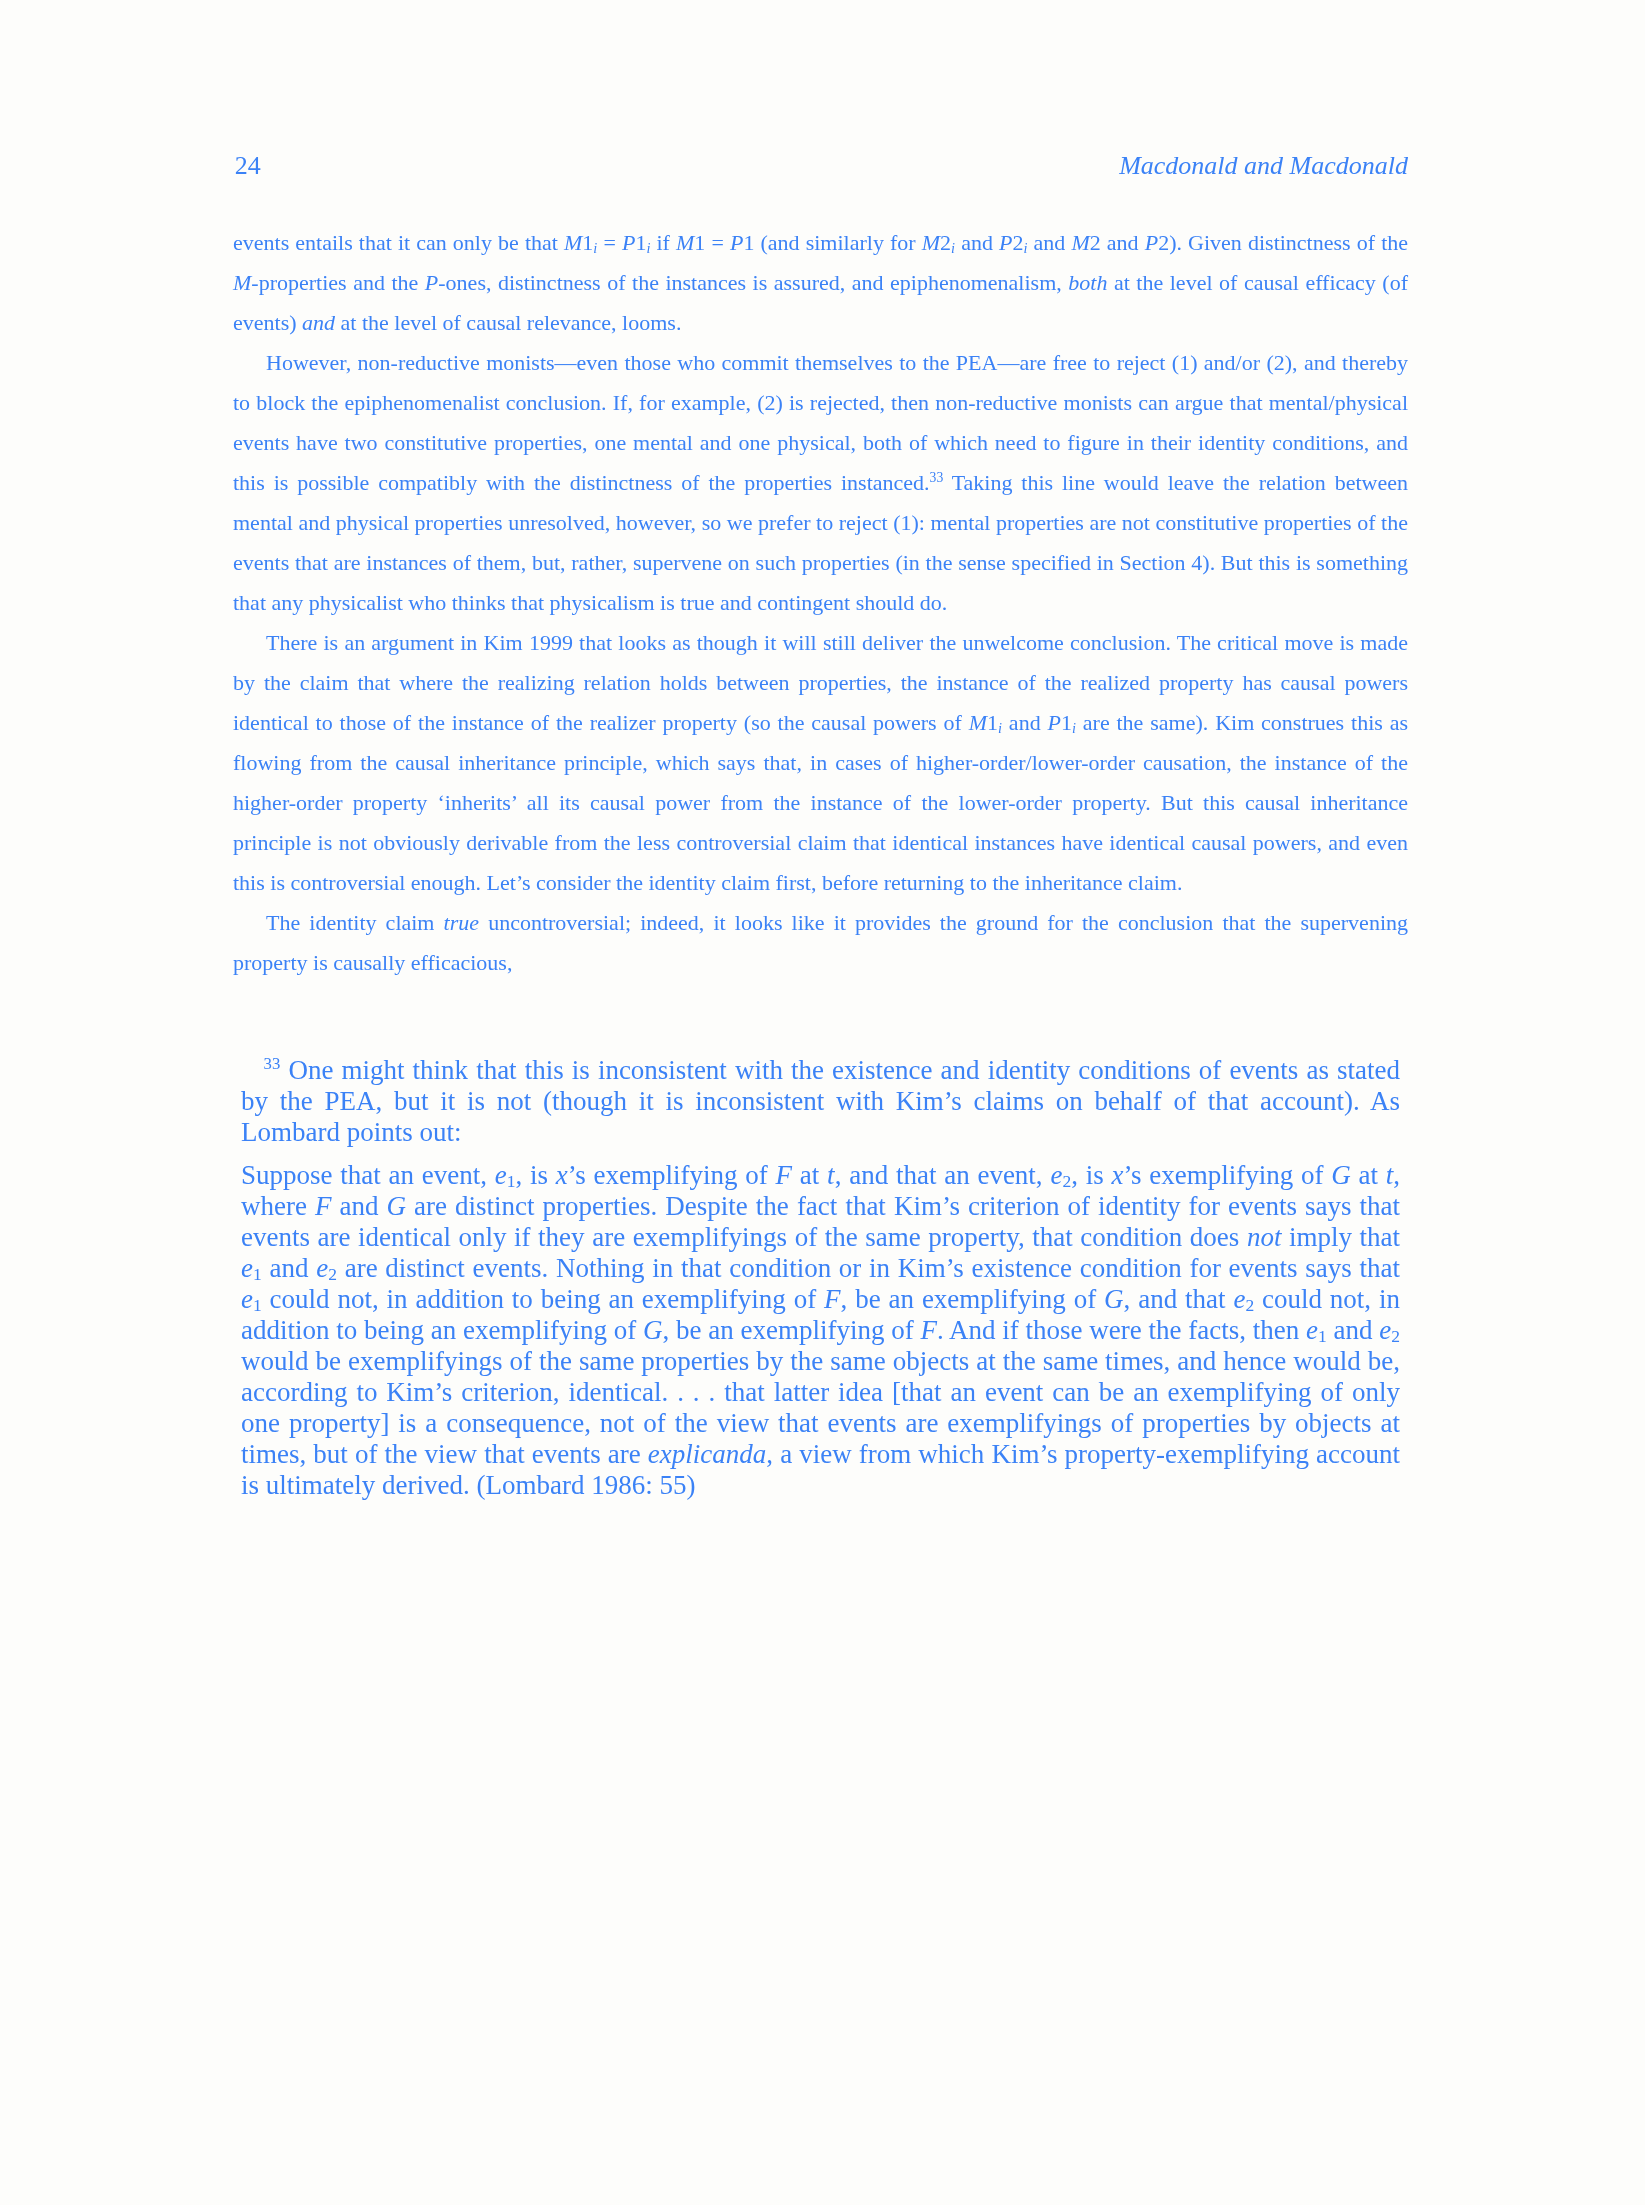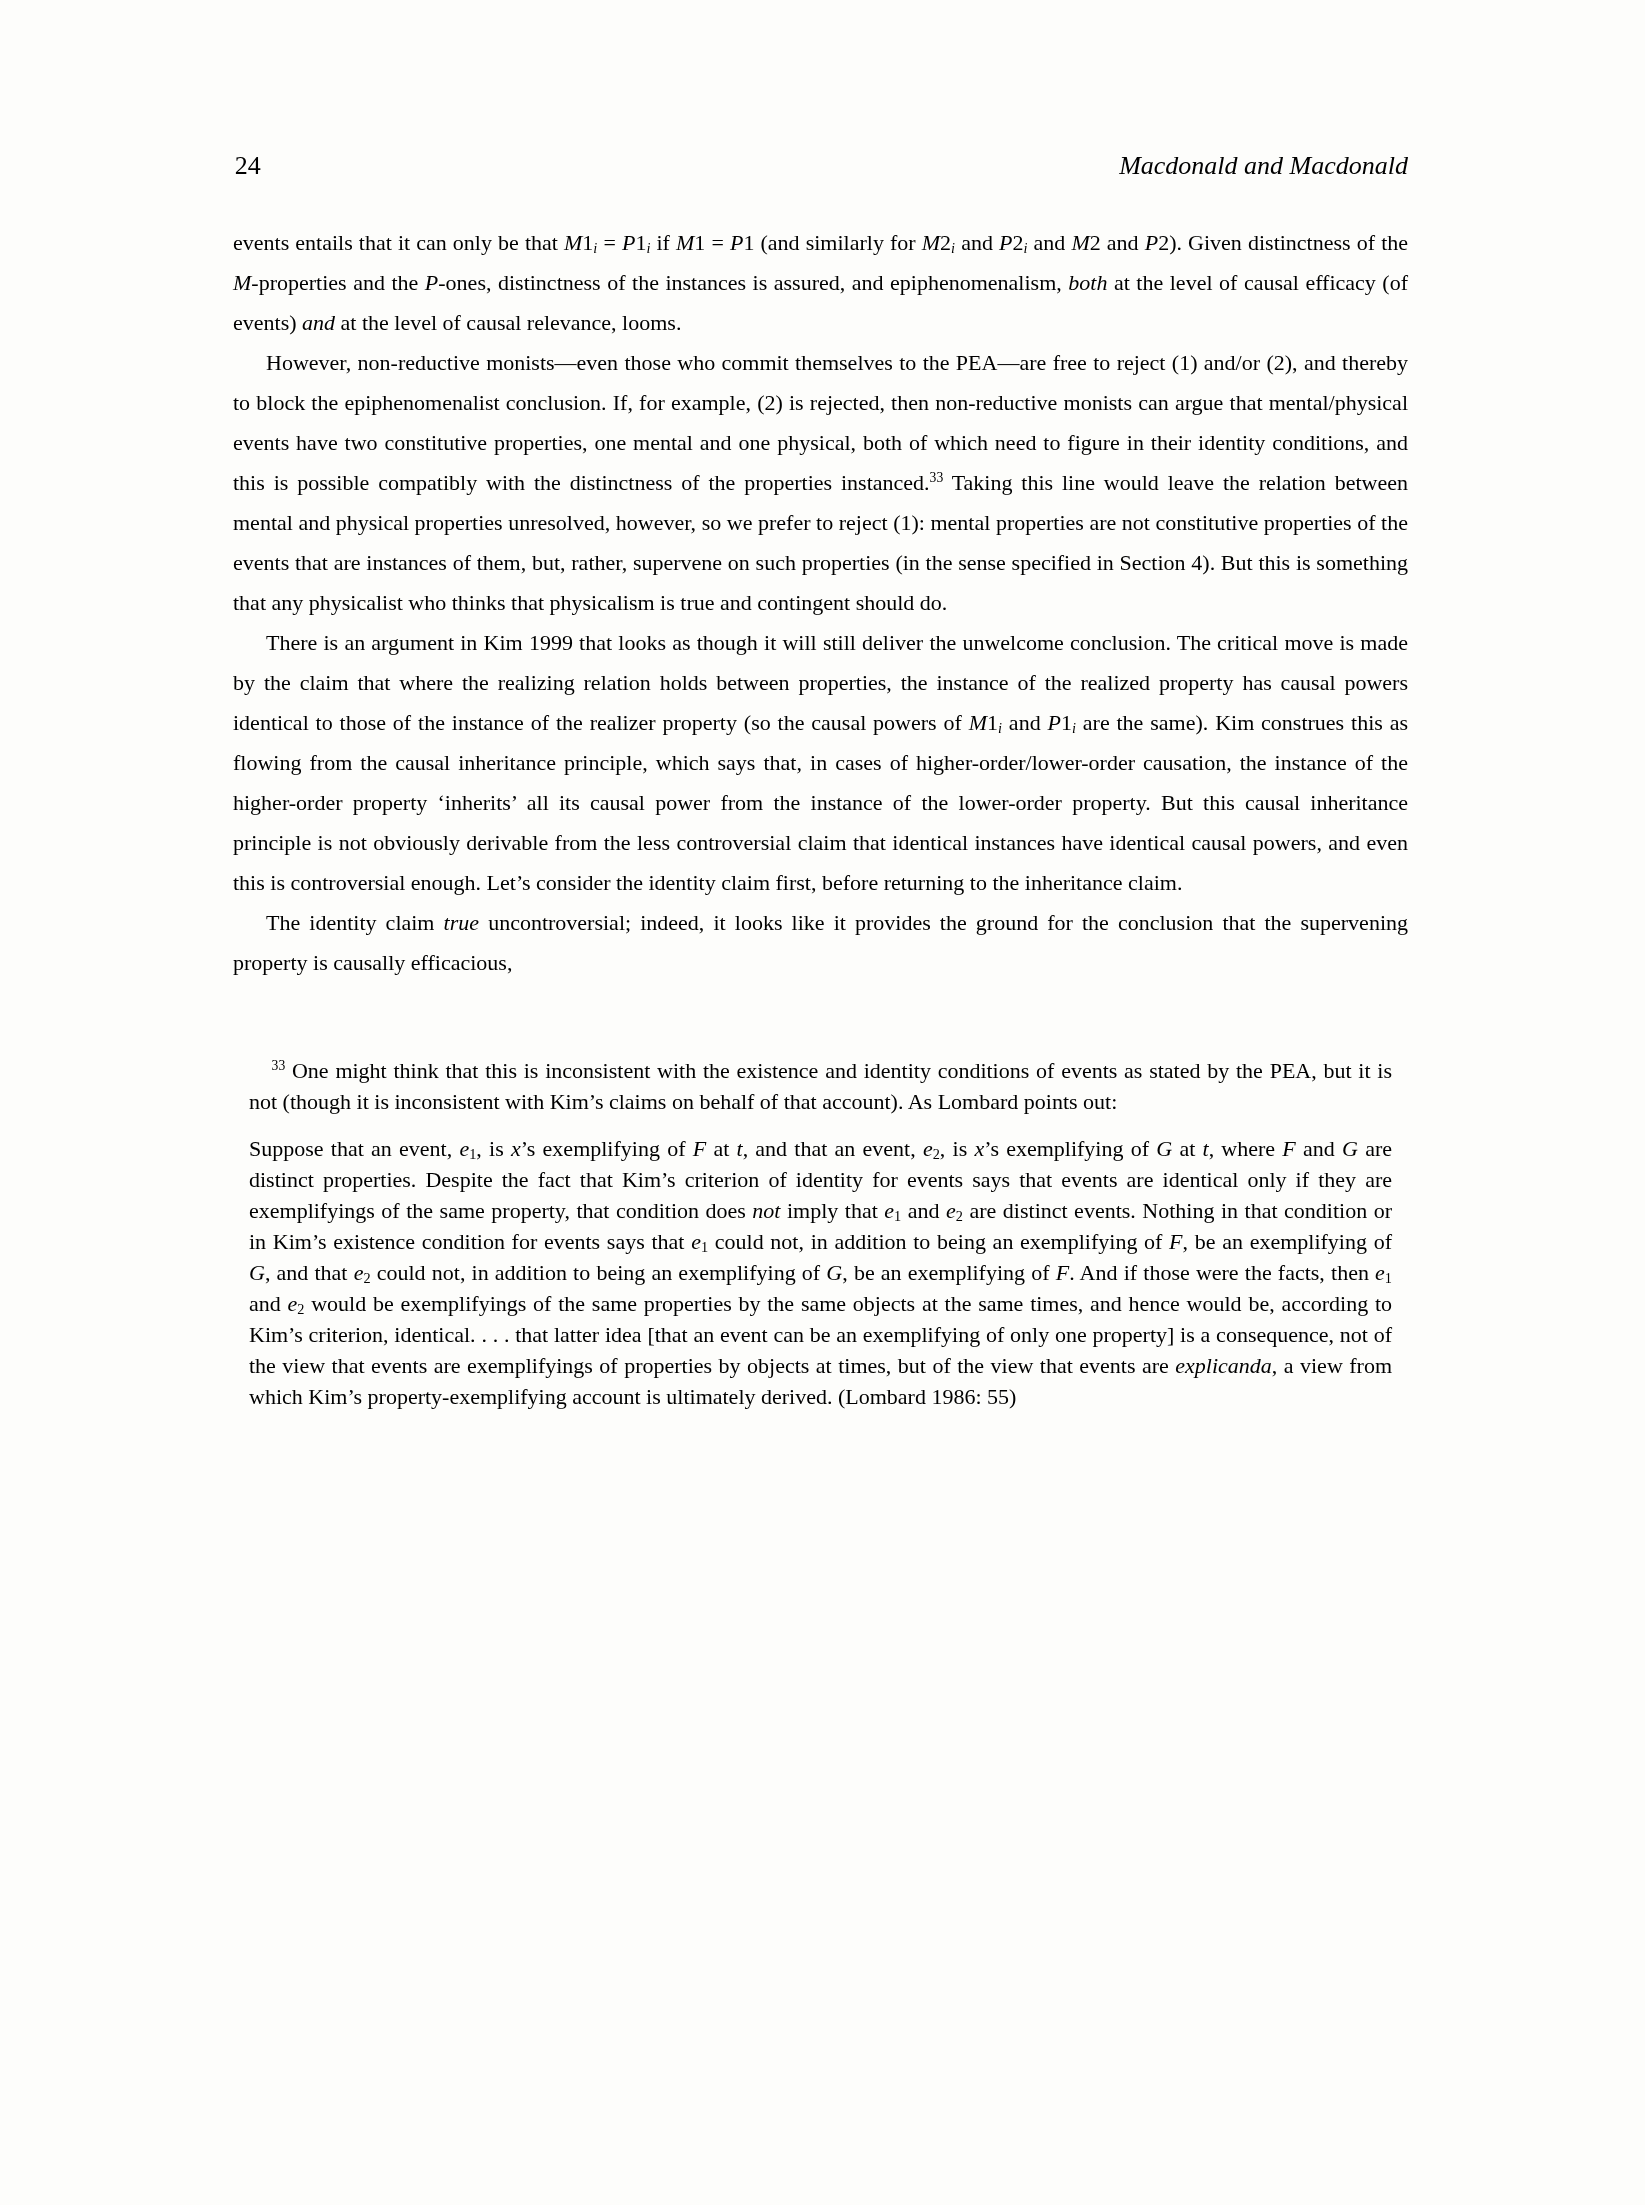--- a/index.html
+++ b/index.html
@@ -2,21 +2,21 @@
 <html style="font-size:13.4px"><head>
 <meta charset="utf-8">
 <style>
   html, body { margin: 0; padding: 0; background: #e8e8e8; }
   .sheet {
     position: relative;
     width: 1645px;
     height: 2205px;
     background: #fdfdfb;
     font-family: "Liberation Serif", serif;
-    color: #000000;
+    color: #3b82f6;
     overflow: hidden;
     margin: 0 auto;
   }
   .text-col {
     position: absolute;
     left: 233px;
     top: 149px;
     width: 1175px;
   }
   .page-header {
@@ -37,22 +37,22 @@
   }
   .body-text p {
     margin: 0;
     font-size: 22px;
     line-height: 40px;
     text-align: justify;
   }
   .body-text p.indent { text-indent: 33px; }
   .footnote { margin-top: 72px; }
   .footnote p {
-    margin: 16px;
-    font-size: 22px;
+    margin: 8px;
+    font-size: 27px;
     line-height: 31px;
     text-align: justify;
   }
   .fn-intro { text-indent: 22.6px; }
   .fn-quote { margin-top: 11.7px !important; }
   .s-i { font-style: italic; }
   .s-sup { font-size: 0.62em; vertical-align: super; line-height: 0; }
   .s-sub { font-size: 0.65em; vertical-align: -0.18em; line-height: 0; }
   .s-isub { font-style: italic; font-size: 0.65em; vertical-align: -0.18em; line-height: 0; }
 </style>

